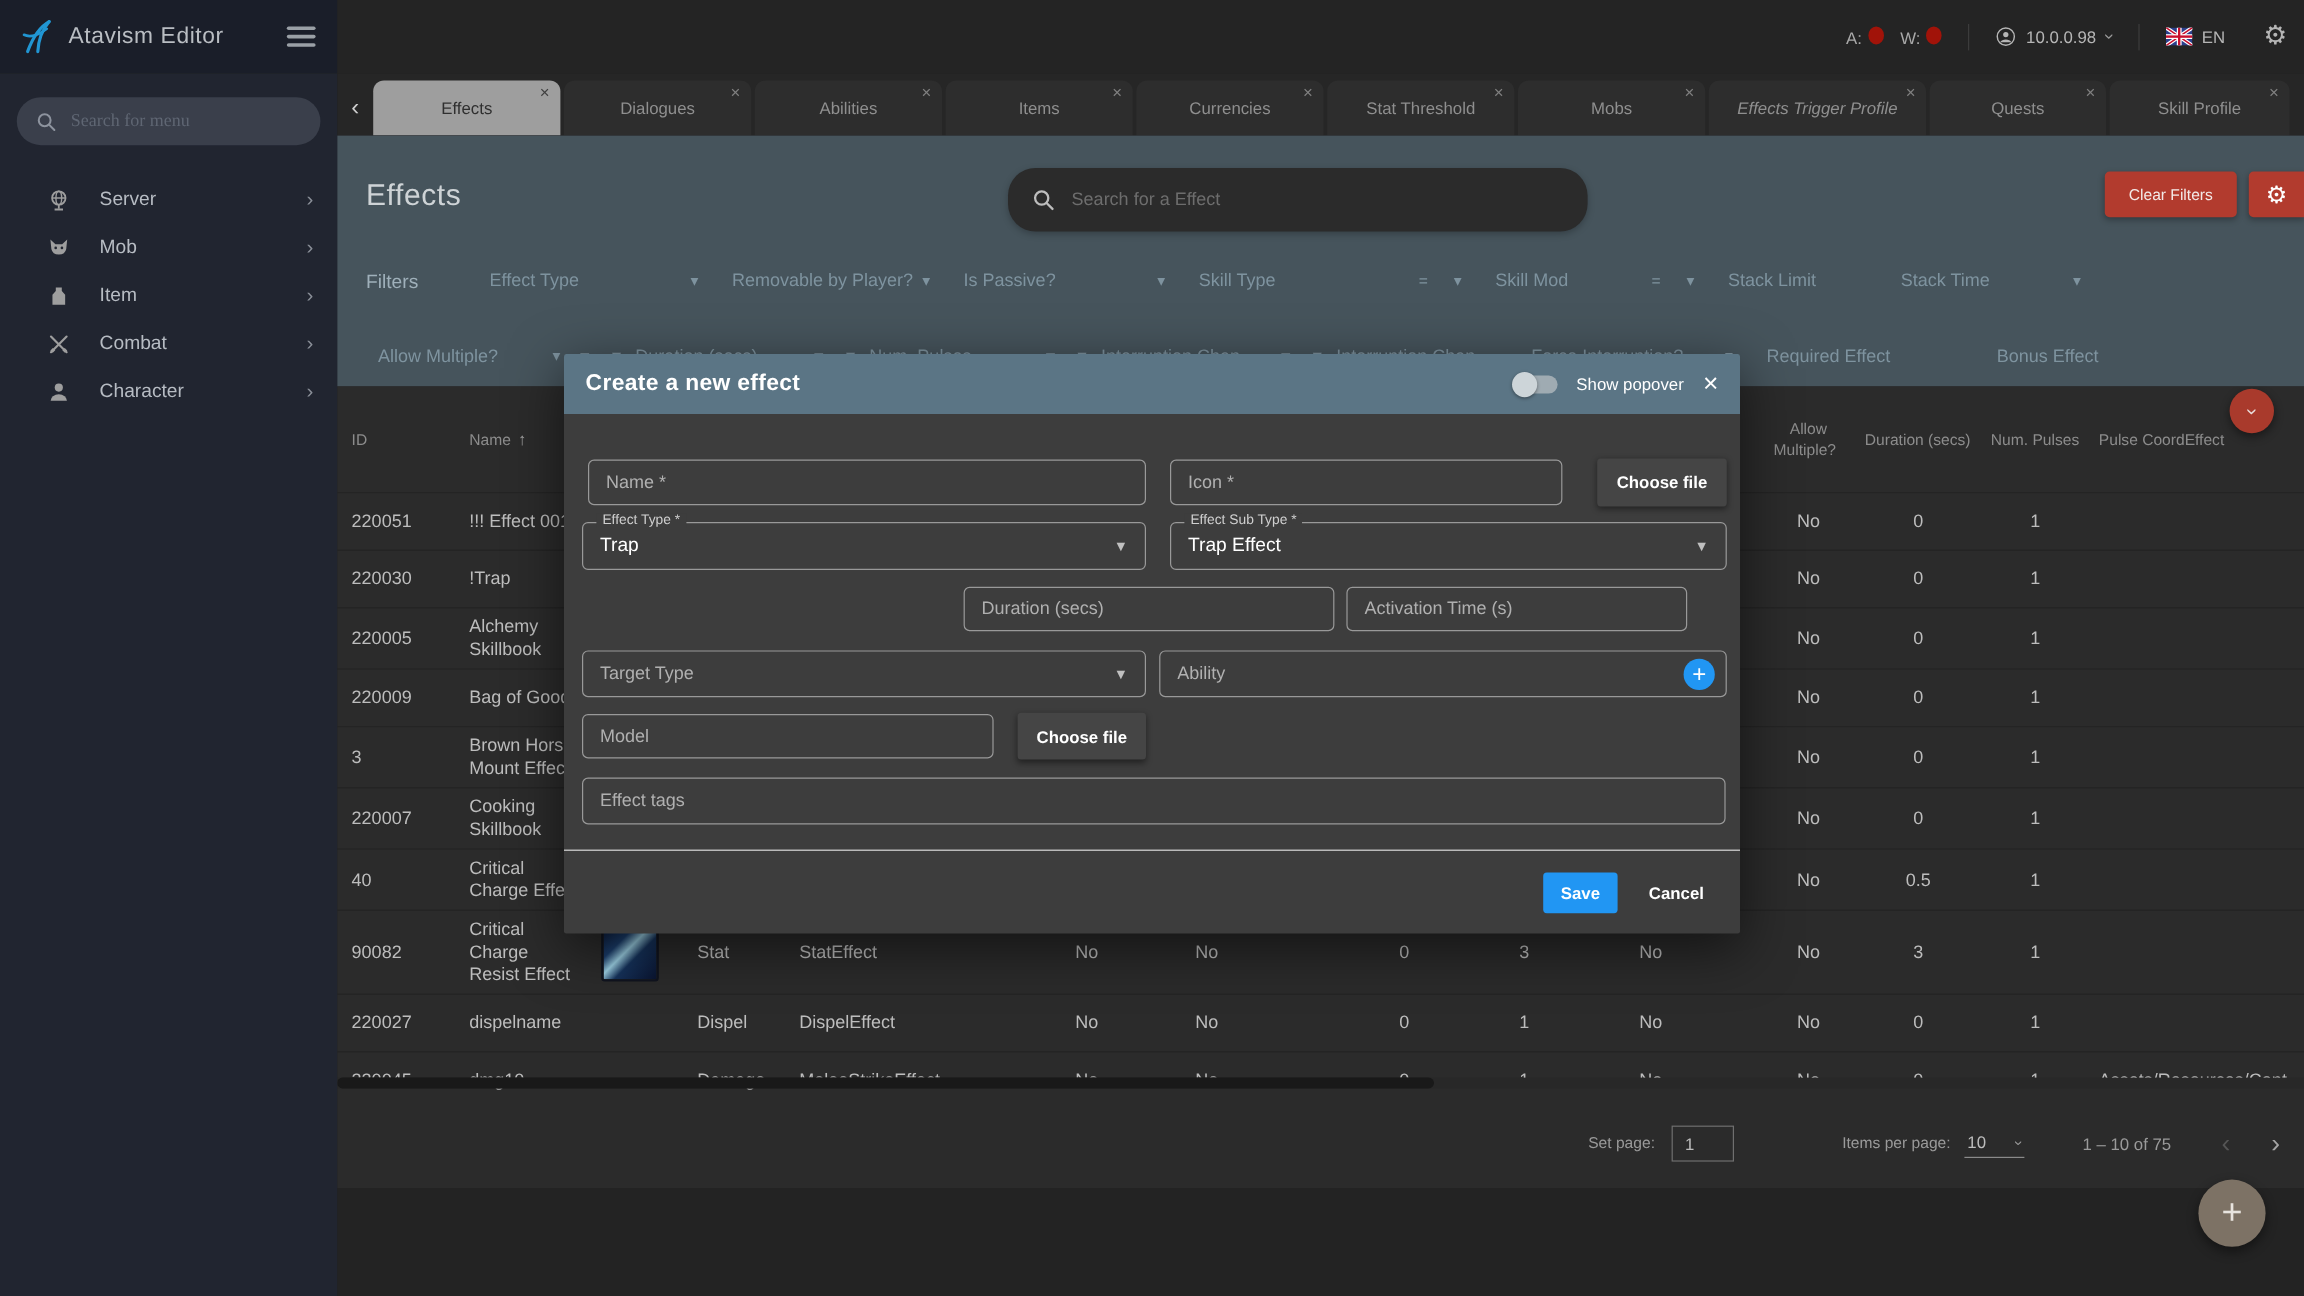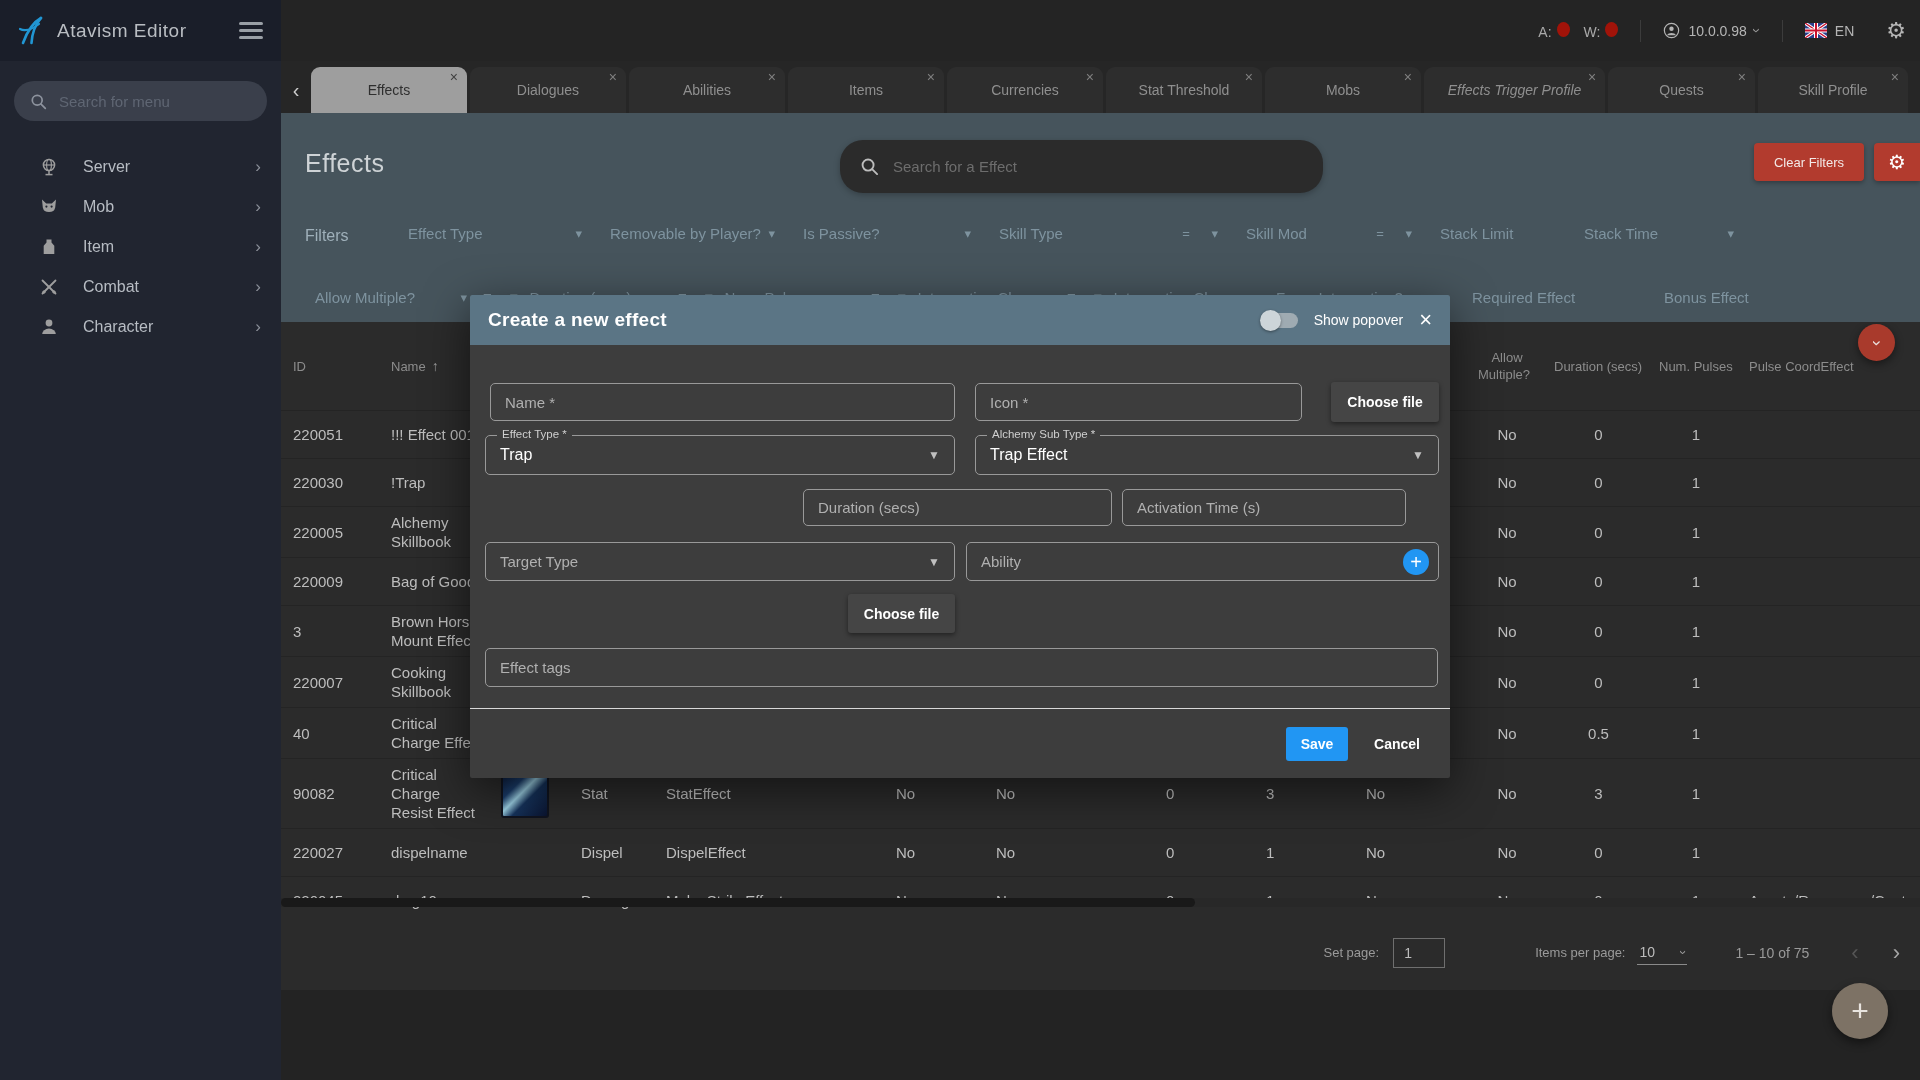--- a/index.html
+++ b/index.html
@@ -19,21 +19,21 @@
   .ip-chip { display:flex; align-items:center; gap:8px; color:#b5b5b5; }
   .chev { display:inline-block; transform:rotate(90deg); font-size:15px; color:#9a9a9a; }
   .gear { font-size:22px; color:#b5b5b5; font-family:"DejaVu Sans",sans-serif; cursor:pointer; }
   .flag { width:22px; height:15px; display:inline-block; }
 
   
   .sidebar { position:absolute; top:61px; left:0; width:281px; height:1019px; background:#212530; z-index:25; }
   .side-search { margin:20px 14px 26px 14px; height:40px; background:#3a3f4b; border-radius:20px;
     display:flex; align-items:center; padding:0 16px; gap:12px; }
   .side-search input { background:transparent; border:none; outline:none; color:#5eead4; font-size:15px; width:180px;
-    font-family:Liberation Sans, sans-serif; }
+    font-family:Liberation Serif, serif; }
   .side-search input::placeholder { color:#5f6673; }
   .side-item { height:40px; display:flex; align-items:center; padding:0 20px 0 39px; color:#b7bcc3;
     font-size:16px; cursor:pointer; }
   .side-item .licon { width:20px; height:20px; margin-right:24px; display:inline-flex; }
   .side-item .licon svg { display:none; }
   .side-item[data-icon="globe"]  svg.i-globe,
   .side-item[data-icon="beast"]  svg.i-beast,
   .side-item[data-icon="bag"]    svg.i-bag,
   .side-item[data-icon="swords"] svg.i-swords,
   .side-item[data-icon="person"] svg.i-person { display:block; }
@@ -691,41 +691,44 @@
     <input placeholder="Name *" style="">
   </div>
   <button class="mbtn-file" style="left:861px; top:87px; width:108px; height:40px;">Choose file</button>
 
   <div class="mselect" style="left:15px; top:140px; width:470px; height:40px;">
     <span class="flabel">Effect Type *</span>
     <span class="val">Trap</span>
     <span class="dd">▼</span>
   </div>
   <div class="mselect" style="left:505px; top:140px; width:464px; height:40px;">
-    <span class="flabel">Alchemy Sub Type *</span>
+    <span class="flabel">Effect Sub Type *</span>
     <span class="val">Trap Effect</span>
     <span class="dd">▼</span>
   </div>
 
   <div class="mfield" style="left:333px; top:194px; width:309px; height:37px;">
     <input placeholder="Duration (secs)" style="">
   </div>
   <div class="mfield" style="left:652px; top:194px; width:284px; height:37px;">
     <input placeholder="Activation Time (s)" style="">
   </div>
 
   <div class="mselect" style="left:15px; top:247px; width:470px; height:39px;">
     <span class="val ph">Target Type</span>
     <span class="dd">▼</span>
   </div>
   <div class="mfield" style="left:496px; top:247px; width:473px; height:39px;">
     <input placeholder="Ability" style="">
     <span class="plus-circle">+</span>
   </div>
 
+  <div class="mfield" style="left:15px; top:300px; width:343px; height:37px;">
+    <input placeholder="Model" style="">
+  </div>
   <button class="mbtn-file" style="left:378px; top:299px; width:107px; height:39px;">Choose file</button>
 
   <div class="mfield" style="left:15px; top:353px; width:953px; height:39px;">
     <input placeholder="Effect tags" style="">
   </div>
 
   <div class="mdivider"></div>
   <button class="btn-save">Save</button>
   <button class="btn-cancel">Cancel</button>
 </div>

